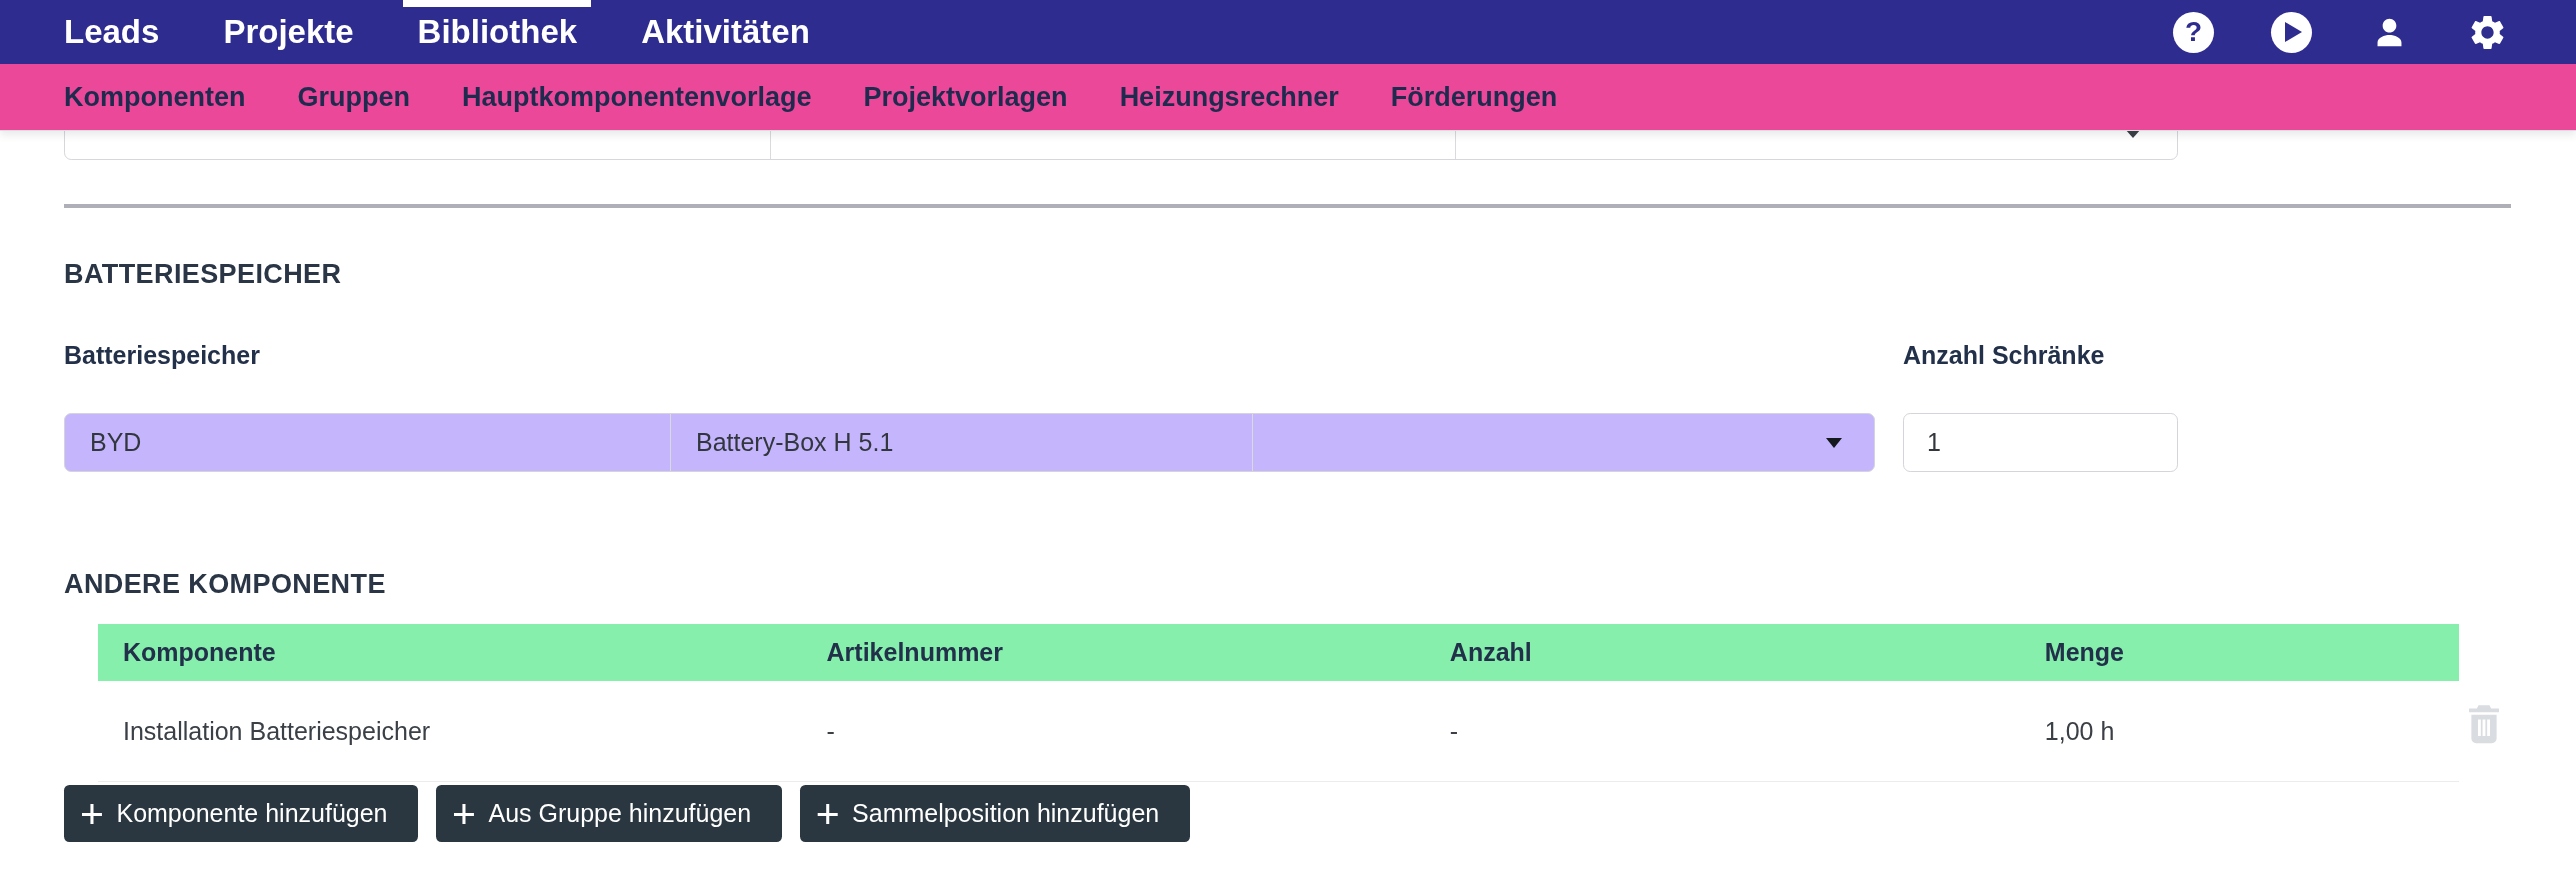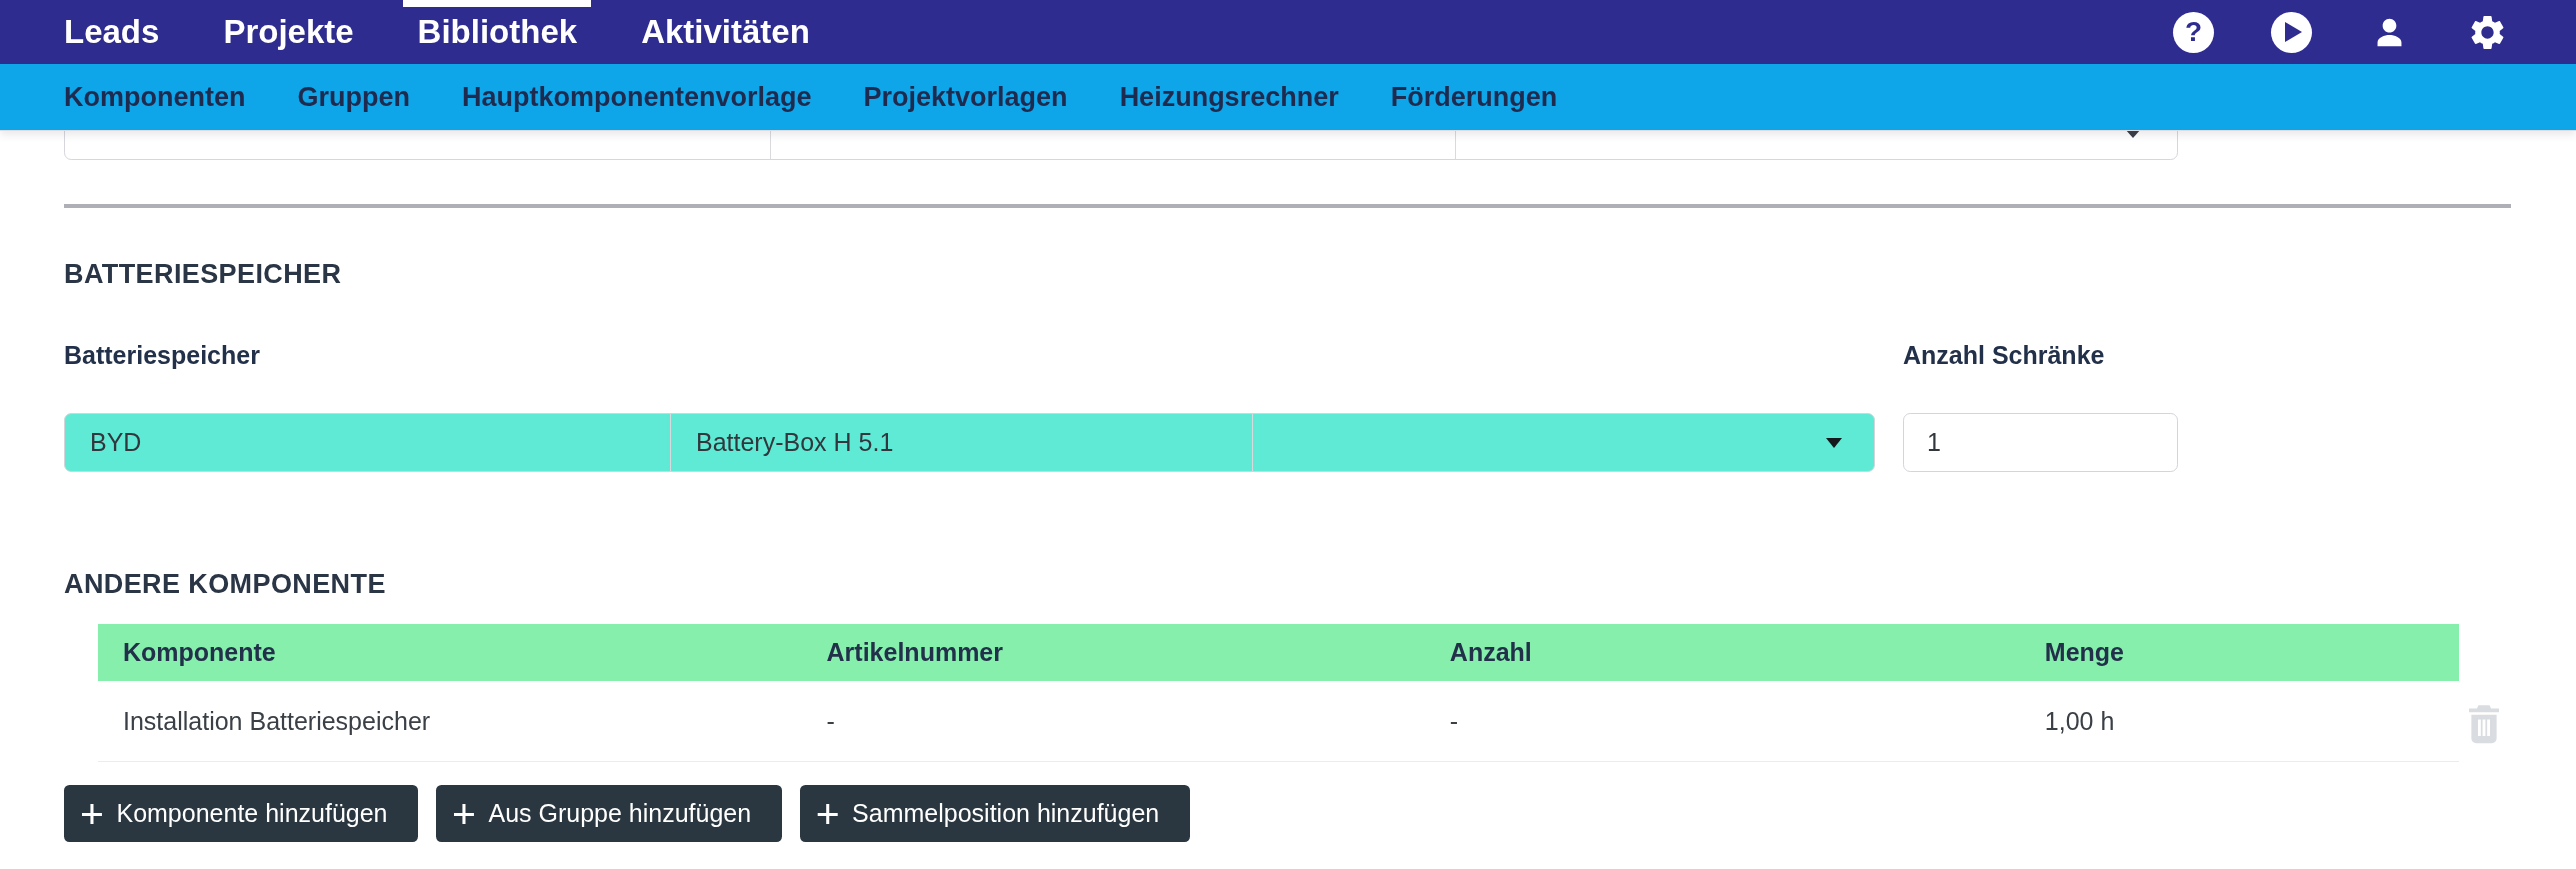--- a/index.html
+++ b/index.html
@@ -34,21 +34,21 @@
   .play-tri {
     width:0; height:0; margin-left:4.5px;
     border-top:10.7px solid transparent; border-bottom:10.7px solid transparent;
     border-left:17px solid #2F2C90;
   }
   .nav-svg { width:41px; height:41px; display:block; cursor:pointer; }
 
   
   .nav2 {
     position:absolute; top:64px; left:0; right:0; height:67px;
-    background:#0ea5e9; border-bottom:1.8px solid #DCDCE1;
+    background:#ec4899; border-bottom:1.8px solid #DCDCE1;
     box-shadow:0 3.6px 8px rgba(40,40,60,0.10);
     display:flex; gap:52px; padding-left:64px; z-index:5;
   }
   .tab {
     position:relative; display:flex; align-items:center; height:100%;
     font-size:27px; font-weight:700; color:#1F2B4E; cursor:pointer; white-space:nowrap;
   }
   .tab.active::after {
     content:""; position:absolute; left:-3.6px; right:-16px; bottom:0; height:7.2px; background:#2F2C90;
   }
@@ -82,21 +82,21 @@
   #title-other   { top:569px; }
   .field-label {
     position:absolute; top:341px; font-size:25px; font-weight:700; color:#22304A; white-space:nowrap;
   }
   #label-battery { left:64px; }
   #label-anzahl  { left:1903px; }
 
   
   .battery-group {
     position:absolute; top:413px; left:64px; width:1811px; height:59px;
-    border:1.8px solid #D4D4DA; border-radius:7.2px; background:#5eead4; display:flex;
+    border:1.8px solid #D4D4DA; border-radius:7.2px; background:#c4b5fd; display:flex;
   }
   .bseg {
     display:flex; align-items:center; padding-left:25px;
     font-size:25px; color:#32373e; cursor:pointer; white-space:nowrap;
   }
   .bseg.s1 { width:606px; border-right:1.8px solid #D9D9DE; }
   .bseg.s2 { width:582px; border-right:1.8px solid #D9D9DE; }
   .bseg.s3 { flex:1; justify-content:flex-end; padding-right:32px; }
   .chevron-down {
     width:0; height:0;
@@ -109,21 +109,21 @@
     font-family:inherit; font-size:25px; color:#32373e; padding-left:23px; outline:none;
   }
 
   
   .ctable { position:absolute; left:98px; top:624px; width:2361px; }
   .thead {
     display:flex; height:57px; align-items:center; background:#86efac;
     font-size:25px; font-weight:700; color:#22304A;
   }
   .trow {
-    display:flex; height:81px; align-items:center; background:#ffffff;
+    display:flex; height:101px; align-items:center; background:#ffffff;
     border-bottom:1.8px solid #ECECEF; font-size:25px; color:#3A4046;
   }
   .c1 { width:29.8%; padding-left:25px; }
   .c2 { width:26.4%; padding-left:25px; }
   .c3 { width:25.2%; padding-left:25px; }
   .c4 { width:18.6%; padding-left:25px; }
   .trash-btn {
     position:absolute; left:2465px; top:703px; width:38px; height:41px;
     background:none; border:none; cursor:pointer; padding:0;
   }

